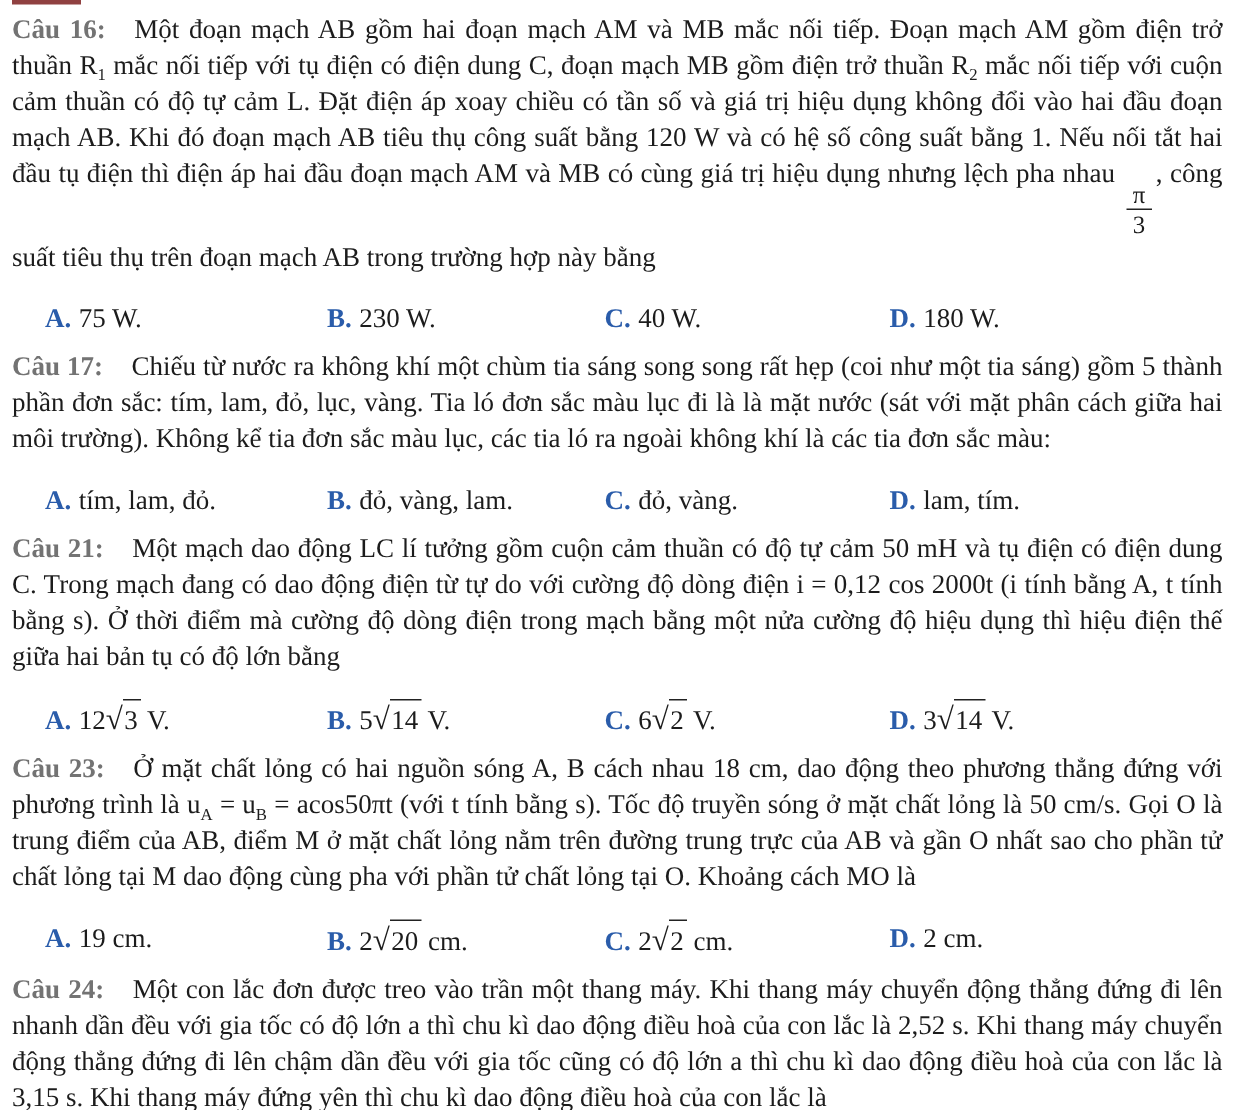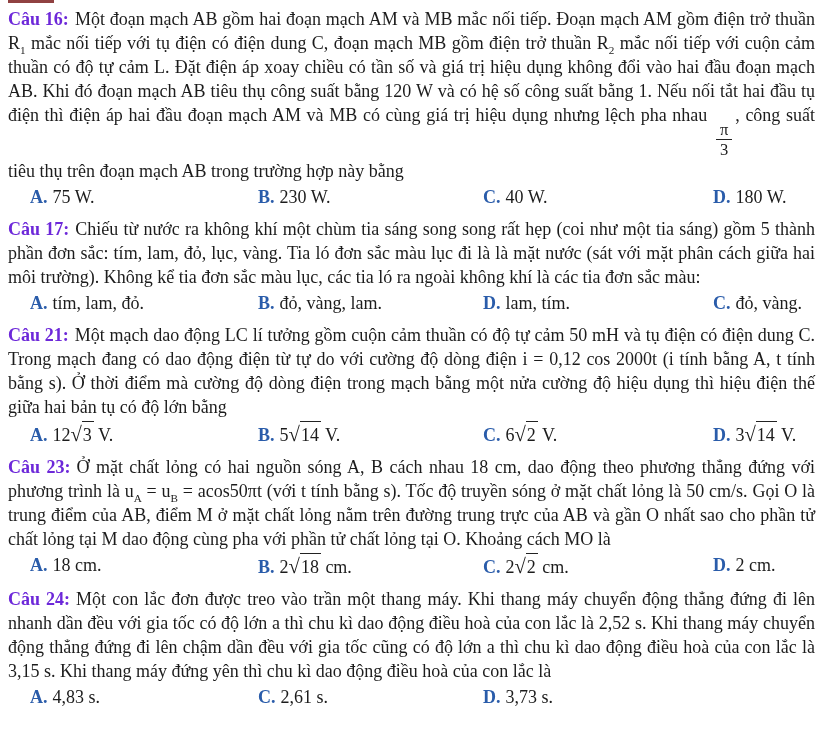--- a/index.html
+++ b/index.html
@@ -19,31 +19,30 @@
   }
   .question{margin:0 0 7px 0;}
   .qbody{
     margin:0;
     font-size:18px;
     line-height:24px;
     text-align:justify;
   }
   .qlabel{
     font-weight:bold;
-    color:#6d28d9;
-    margin-right:6px;
+    color:#737373;
+    margin-right:19px;
   }
   .options{
     display:grid;
     grid-template-columns:188px 185px 190px auto;
     padding-left:22px;
     font-size:18px;
     line-height:26px;
-    margin-top:1px;
-    gap:40px;
+    margin-top:16px;
   }
   .option{white-space:nowrap;}
   .letter{
     font-weight:bold;
     color:#2a5caa;
     margin-right:5px;
   }
   sub{
     font-size:0.62em;
     line-height:0;
@@ -85,22 +84,22 @@
     </div>
   </div>
 
   <div class="question">
     <p class="qbody">
       <span class="qlabel">Câu 17:</span><span>Chiếu từ nước ra không khí một chùm tia sáng song song rất hẹp (coi như một tia sáng) gồm 5 thành phần đơn sắc: tím, lam, đỏ, lục, vàng. Tia ló đơn sắc màu lục đi là là mặt nước (sát với mặt phân cách giữa hai môi trường). Không kể tia đơn sắc màu lục, các tia ló ra ngoài không khí là các tia đơn sắc màu:</span>
     </p>
     <div class="options">
       <span class="option"><span class="letter">A.</span><span>tím, lam, đỏ.</span></span>
       <span class="option"><span class="letter">B.</span><span>đỏ, vàng, lam.</span></span>
+      <span class="option"><span class="letter">C.</span><span>đỏ, vàng.</span></span>
       <span class="option"><span class="letter">D.</span><span>lam, tím.</span></span>
-      <span class="option"><span class="letter">C.</span><span>đỏ, vàng.</span></span>
     </div>
   </div>
 
   <div class="question">
     <p class="qbody">
       <span class="qlabel">Câu 21:</span><span>Một mạch dao động LC lí tưởng gồm cuộn cảm thuần có độ tự cảm 50 mH và tụ điện có điện dung C. Trong mạch đang có dao động điện từ tự do với cường độ dòng điện  i = 0,12 cos 2000t (i tính bằng A, t tính bằng s). Ở thời điểm mà cường độ dòng điện trong mạch bằng một nửa cường độ hiệu dụng thì hiệu điện thế giữa hai bản tụ có độ lớn bằng</span>
     </p>
     <div class="options">
       <span class="option"><span class="letter">A.</span><span>12<span class="sqrt">
               <span class="rsign">√</span>
@@ -119,24 +118,24 @@
               <span class="rad">14</span>
             </span> V.</span></span>
     </div>
   </div>
 
   <div class="question">
     <p class="qbody">
       <span class="qlabel">Câu 23:</span><span>Ở mặt chất lỏng có hai nguồn sóng A, B cách nhau 18 cm, dao động theo phương thẳng đứng với phương trình là u<sub>A</sub> = u<sub>B</sub> = acos50πt (với t tính bằng s). Tốc độ truyền sóng ở mặt chất lỏng là 50 cm/s. Gọi O là trung điểm của AB, điểm M ở mặt chất lỏng nằm trên đường trung trực của AB và gần O nhất sao cho phần tử chất lỏng tại M dao động cùng pha với phần tử chất lỏng tại O. Khoảng cách MO là</span>
     </p>
     <div class="options">
-      <span class="option"><span class="letter">A.</span><span>18 cm.</span></span>
+      <span class="option"><span class="letter">A.</span><span>19 cm.</span></span>
       <span class="option"><span class="letter">B.</span><span>2<span class="sqrt">
               <span class="rsign">√</span>
-              <span class="rad">18</span>
+              <span class="rad">20</span>
             </span> cm.</span></span>
       <span class="option"><span class="letter">C.</span><span>2<span class="sqrt">
               <span class="rsign">√</span>
               <span class="rad">2</span>
             </span> cm.</span></span>
       <span class="option"><span class="letter">D.</span><span>2 cm.</span></span>
     </div>
   </div>
 
   <div class="question">

